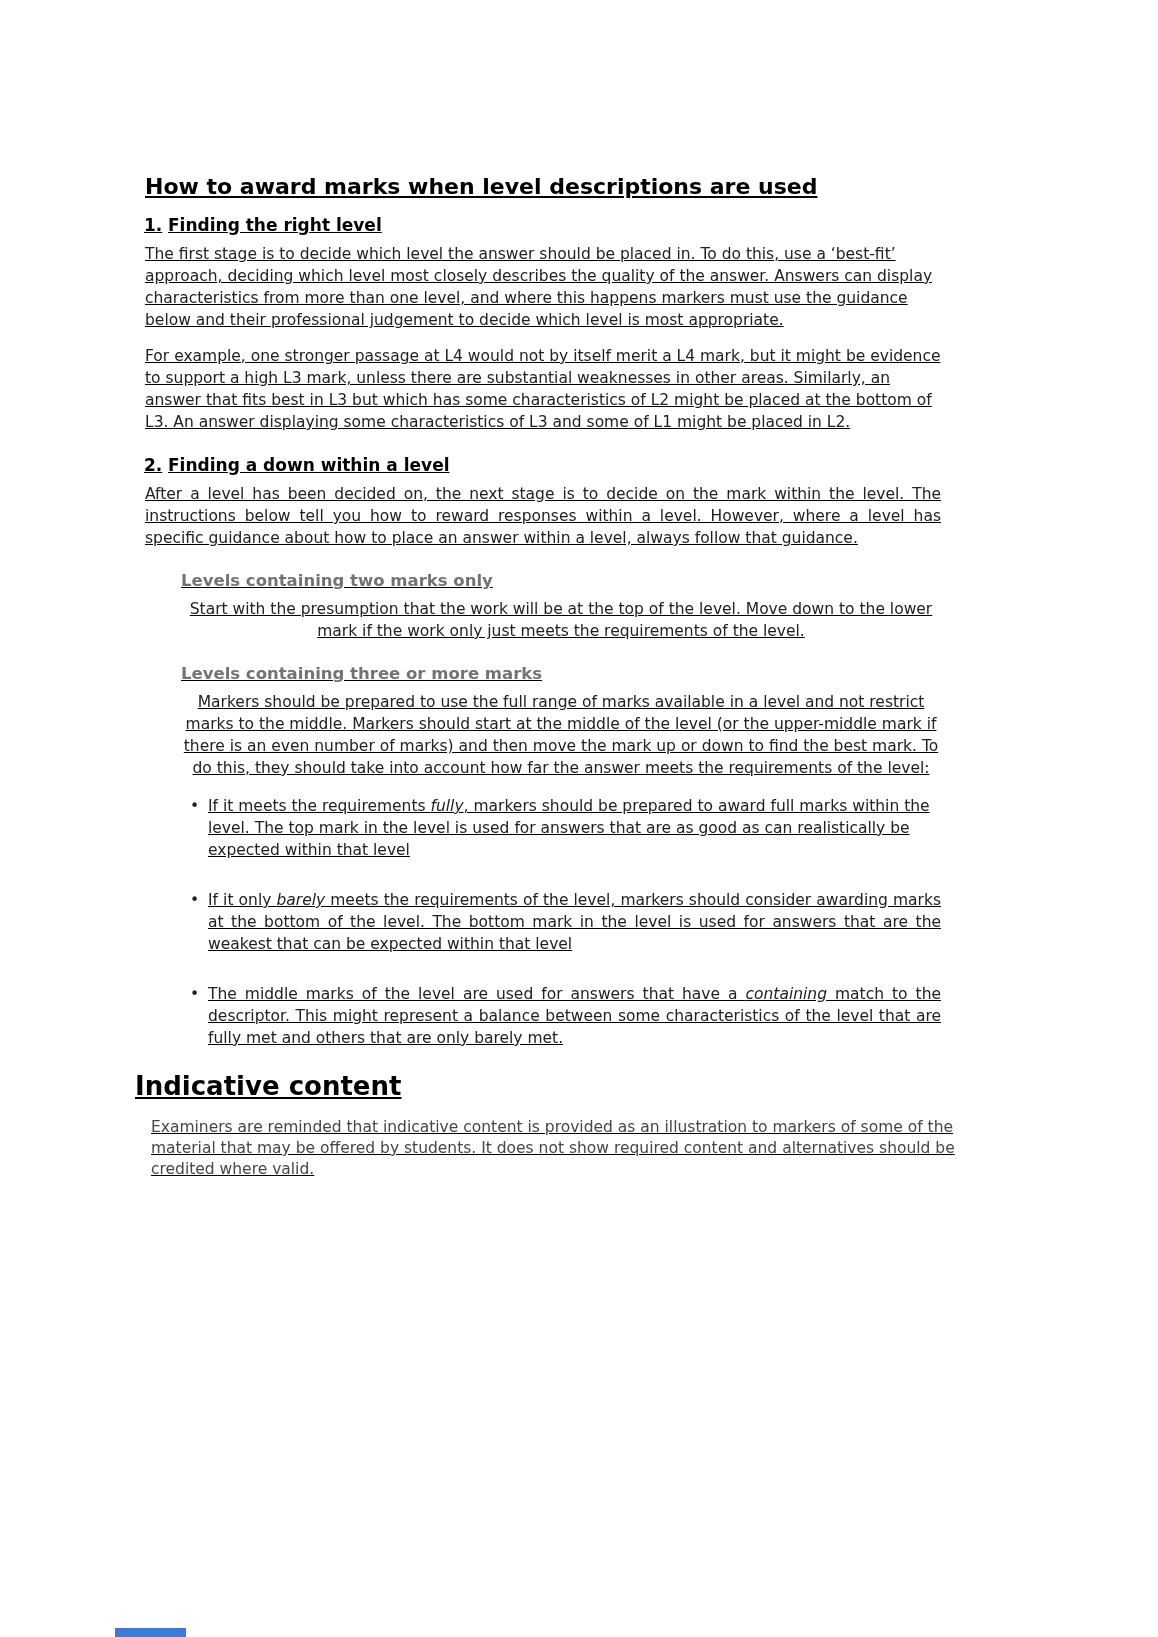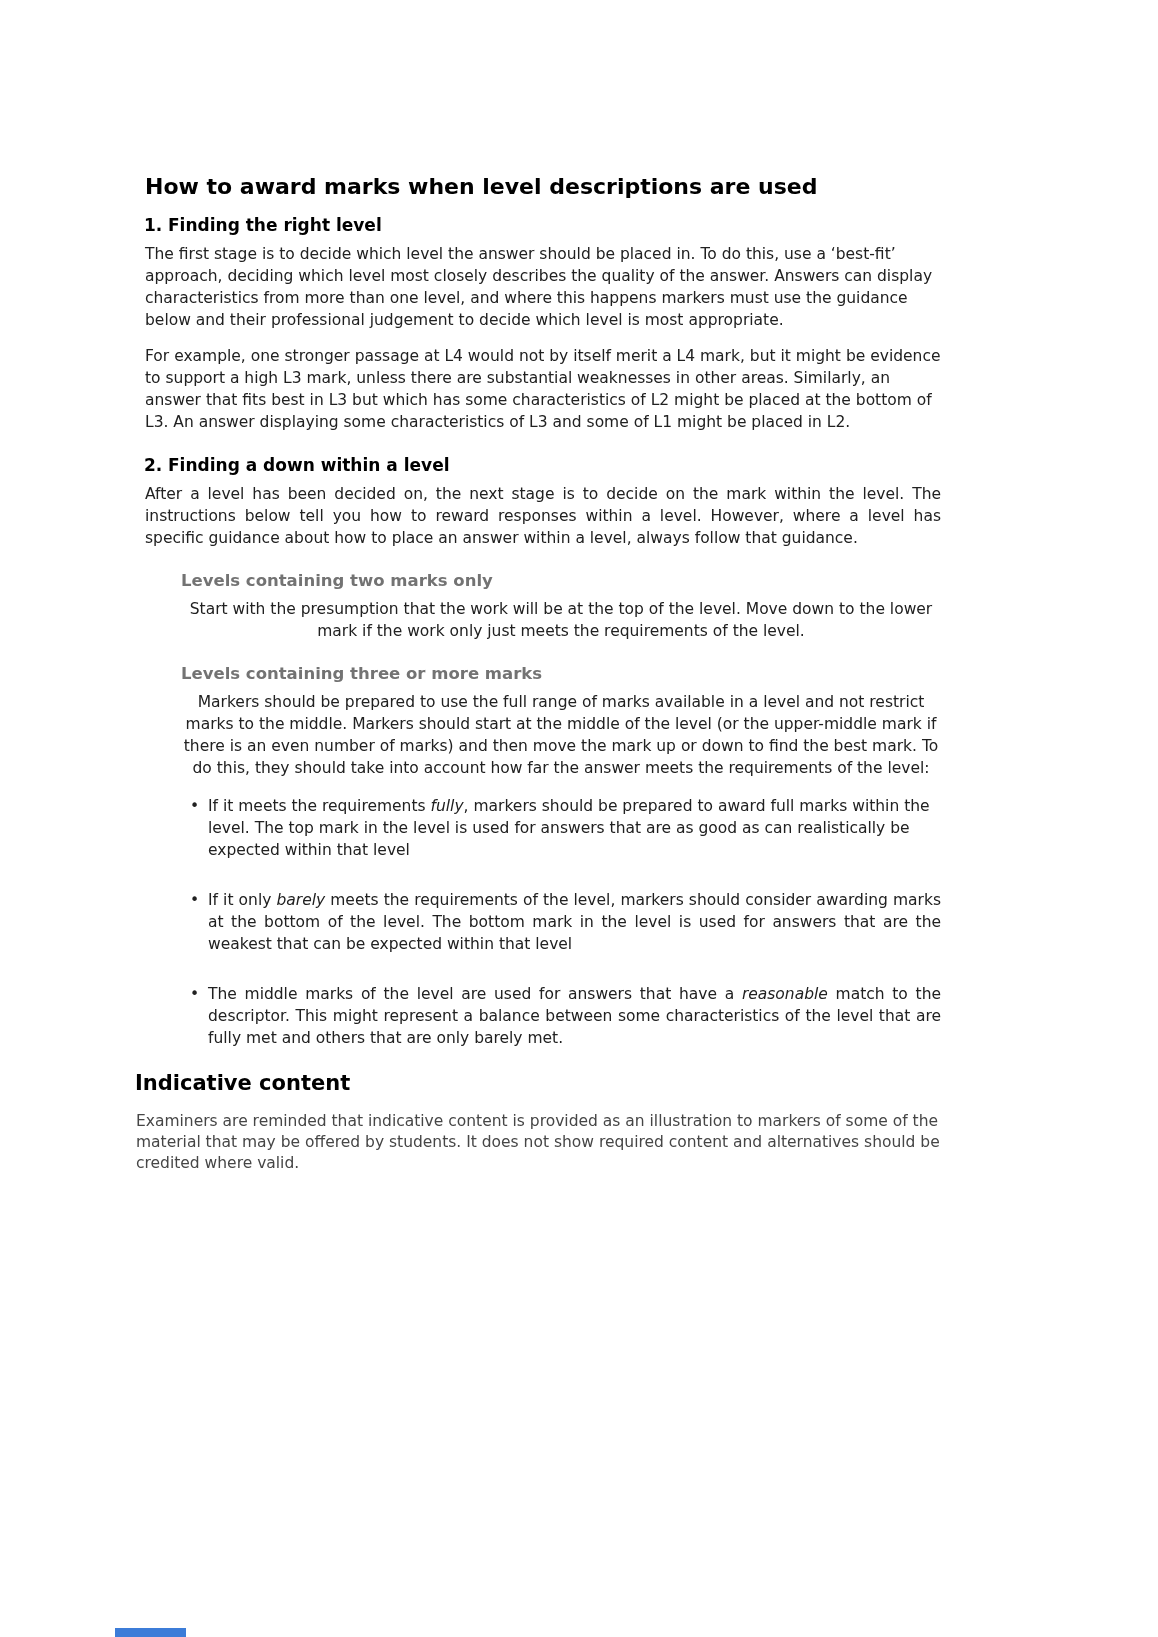--- a/index.html
+++ b/index.html
@@ -64,45 +64,45 @@
     margin-bottom: 28px;
   }
   ul.bullet-list li:last-child { margin-bottom: 0; }
   ul.bullet-list li .bullet-dot {
     position: absolute;
     left: 0;
     top: 0;
   }
   .indicative { margin-left: -10px; margin-top: 22px; }
   .indicative h2 {
-    font-size: 21px;
+    font-size: 26px;
     font-weight: bold;
     color: #000000;
-    margin: 0 0 16px 0;
+    margin: 0 0 4px 0;
   }
   .indicative p {
     font-size: 15.5px;
     line-height: 21px;
     color: #464646;
     width: 843px;
-    margin: 1px;
+    margin: 16px;
   }
   .partial-blue-bar {
     position: absolute;
     left: 115px;
     bottom: 0;
     width: 71px;
     height: 9px;
   }
   em { font-style: italic; }
 </style>
 </head>
 <body>
 
-<div class="page" style="background: rgb(255, 255, 255);">
+<div class="page" style="background: rgb(255, 255, 255); text-decoration: underline;">
   <main class="content">
 
     <h1 class="doc-title">How to award marks when level descriptions are used</h1>
 
     <section>
       <div class="num-heading">
         <span class="num">1.</span>
         <span>Finding the right level</span>
       </div>
       <p class="body-text">The first stage is to decide which level the answer should be placed in. To do this, use a ‘best-fit’ approach, deciding which level most closely describes the quality of the answer. Answers can display characteristics from more than one level, and where this happens markers must use the guidance below and their professional judgement to decide which level is most appropriate.</p>
@@ -130,21 +130,21 @@
         <li>
           <span class="bullet-dot">•</span>
           <span>If it meets the requirements </span><em>fully</em><span>, markers should be prepared to award full marks within the level. The top mark in the level is used for answers that are as good as can realistically be expected within that level</span>
         </li>
         <li class="justify">
           <span class="bullet-dot">•</span>
           <span>If it only </span><em>barely</em><span> meets the requirements of the level, markers should consider awarding marks at the bottom of the level. The bottom mark in the level is used for answers that are the weakest that can be expected within that level</span>
         </li>
         <li class="justify">
           <span class="bullet-dot">•</span>
-          <span>The middle marks of the level are used for answers that have a </span><em>reasonable</em><span> match to the descriptor. This might represent a balance between some characteristics of the level that are fully met and others that are only barely met.</span>
+          <span>The middle marks of the level are used for answers that have a </span><em>containing</em><span> match to the descriptor. This might represent a balance between some characteristics of the level that are fully met and others that are only barely met.</span>
         </li>
       </ul>
     </section>
 
     <section class="indicative">
       <h2>Indicative content</h2>
       <p>Examiners are reminded that indicative content is provided as an illustration to markers of some of the material that may be offered by students. It does not show required content and alternatives should be credited where valid.</p>
     </section>
 
   </main>

